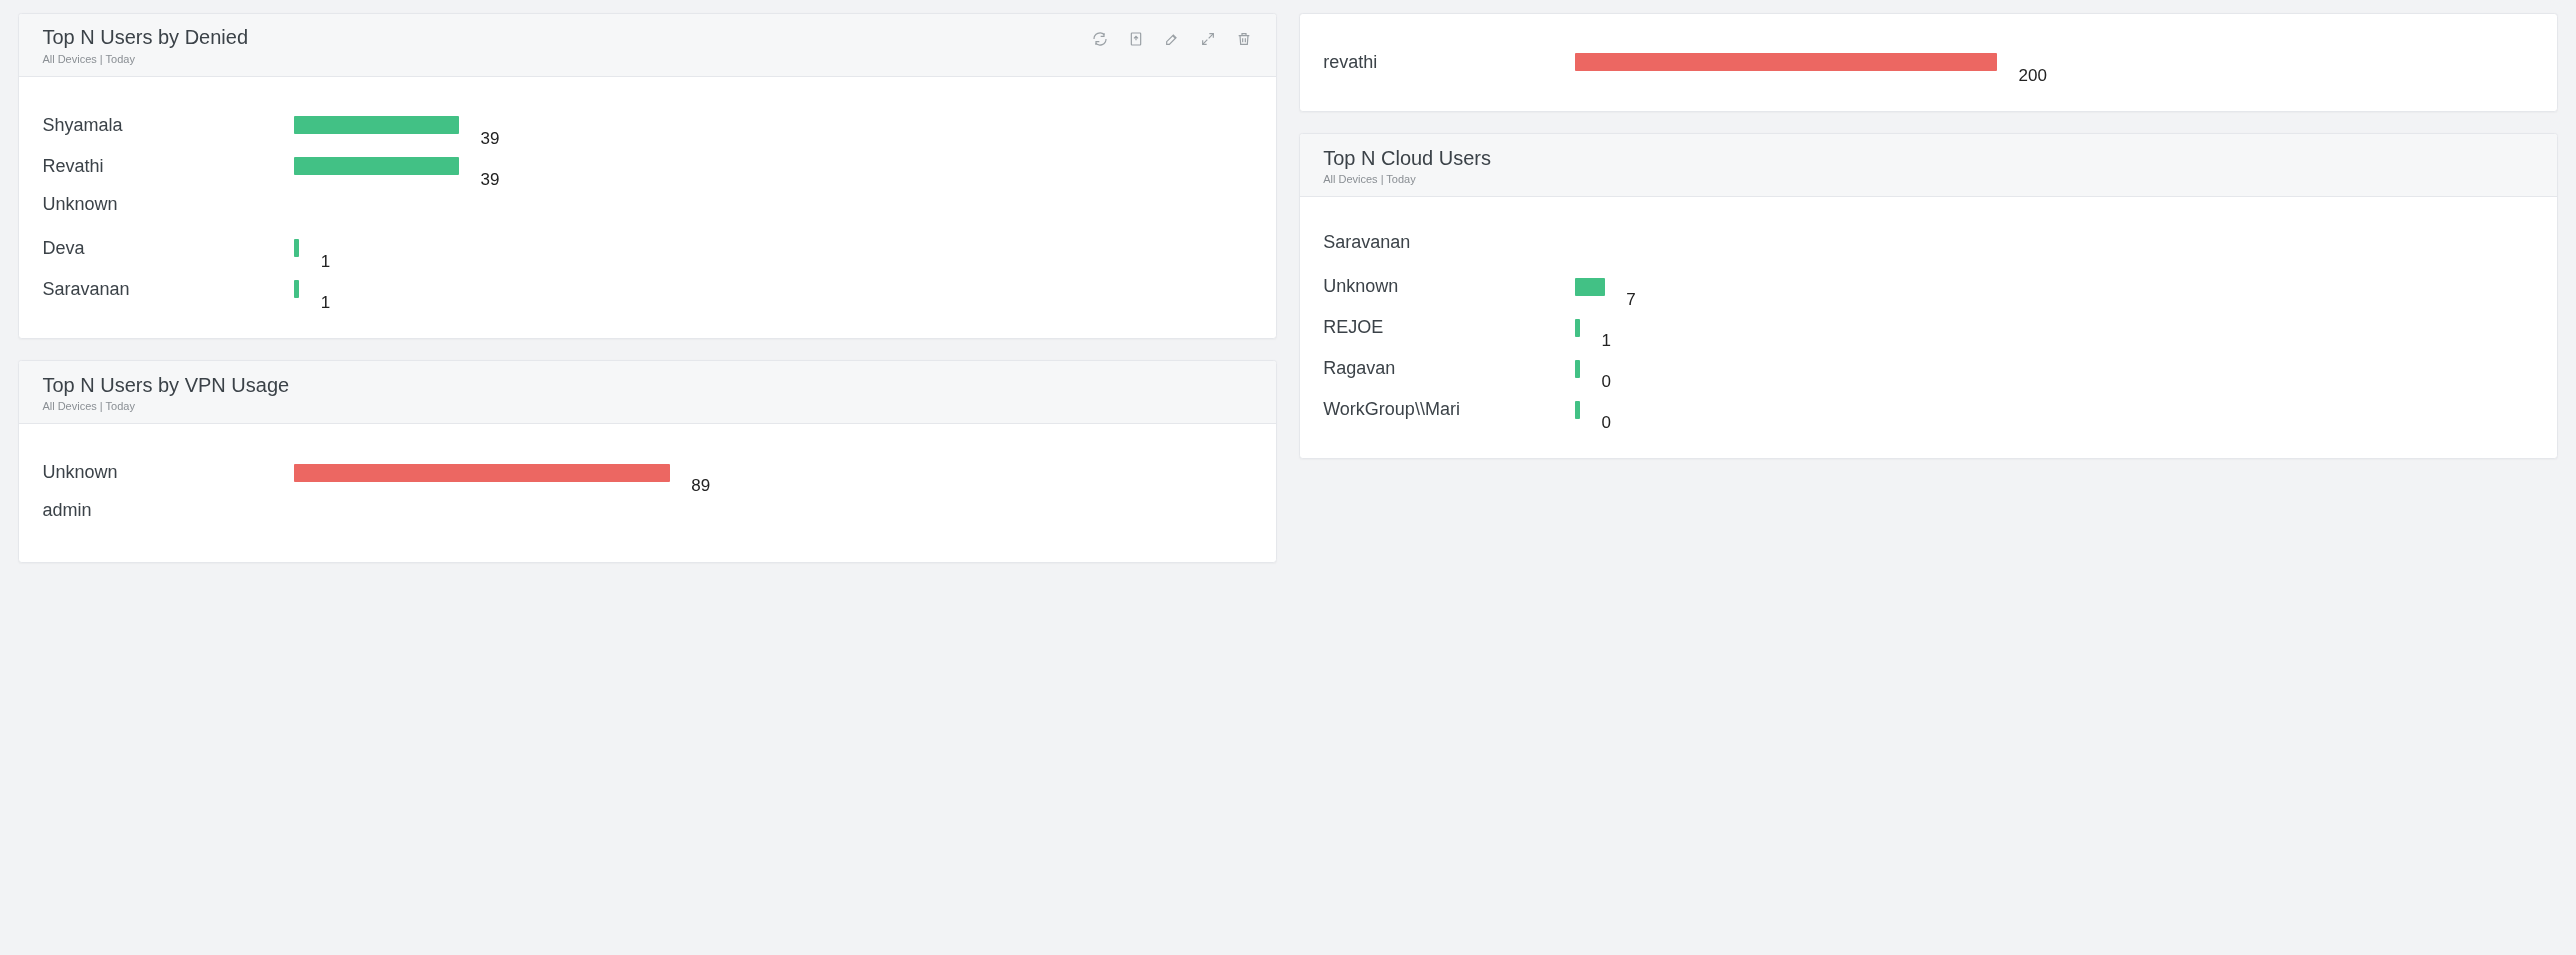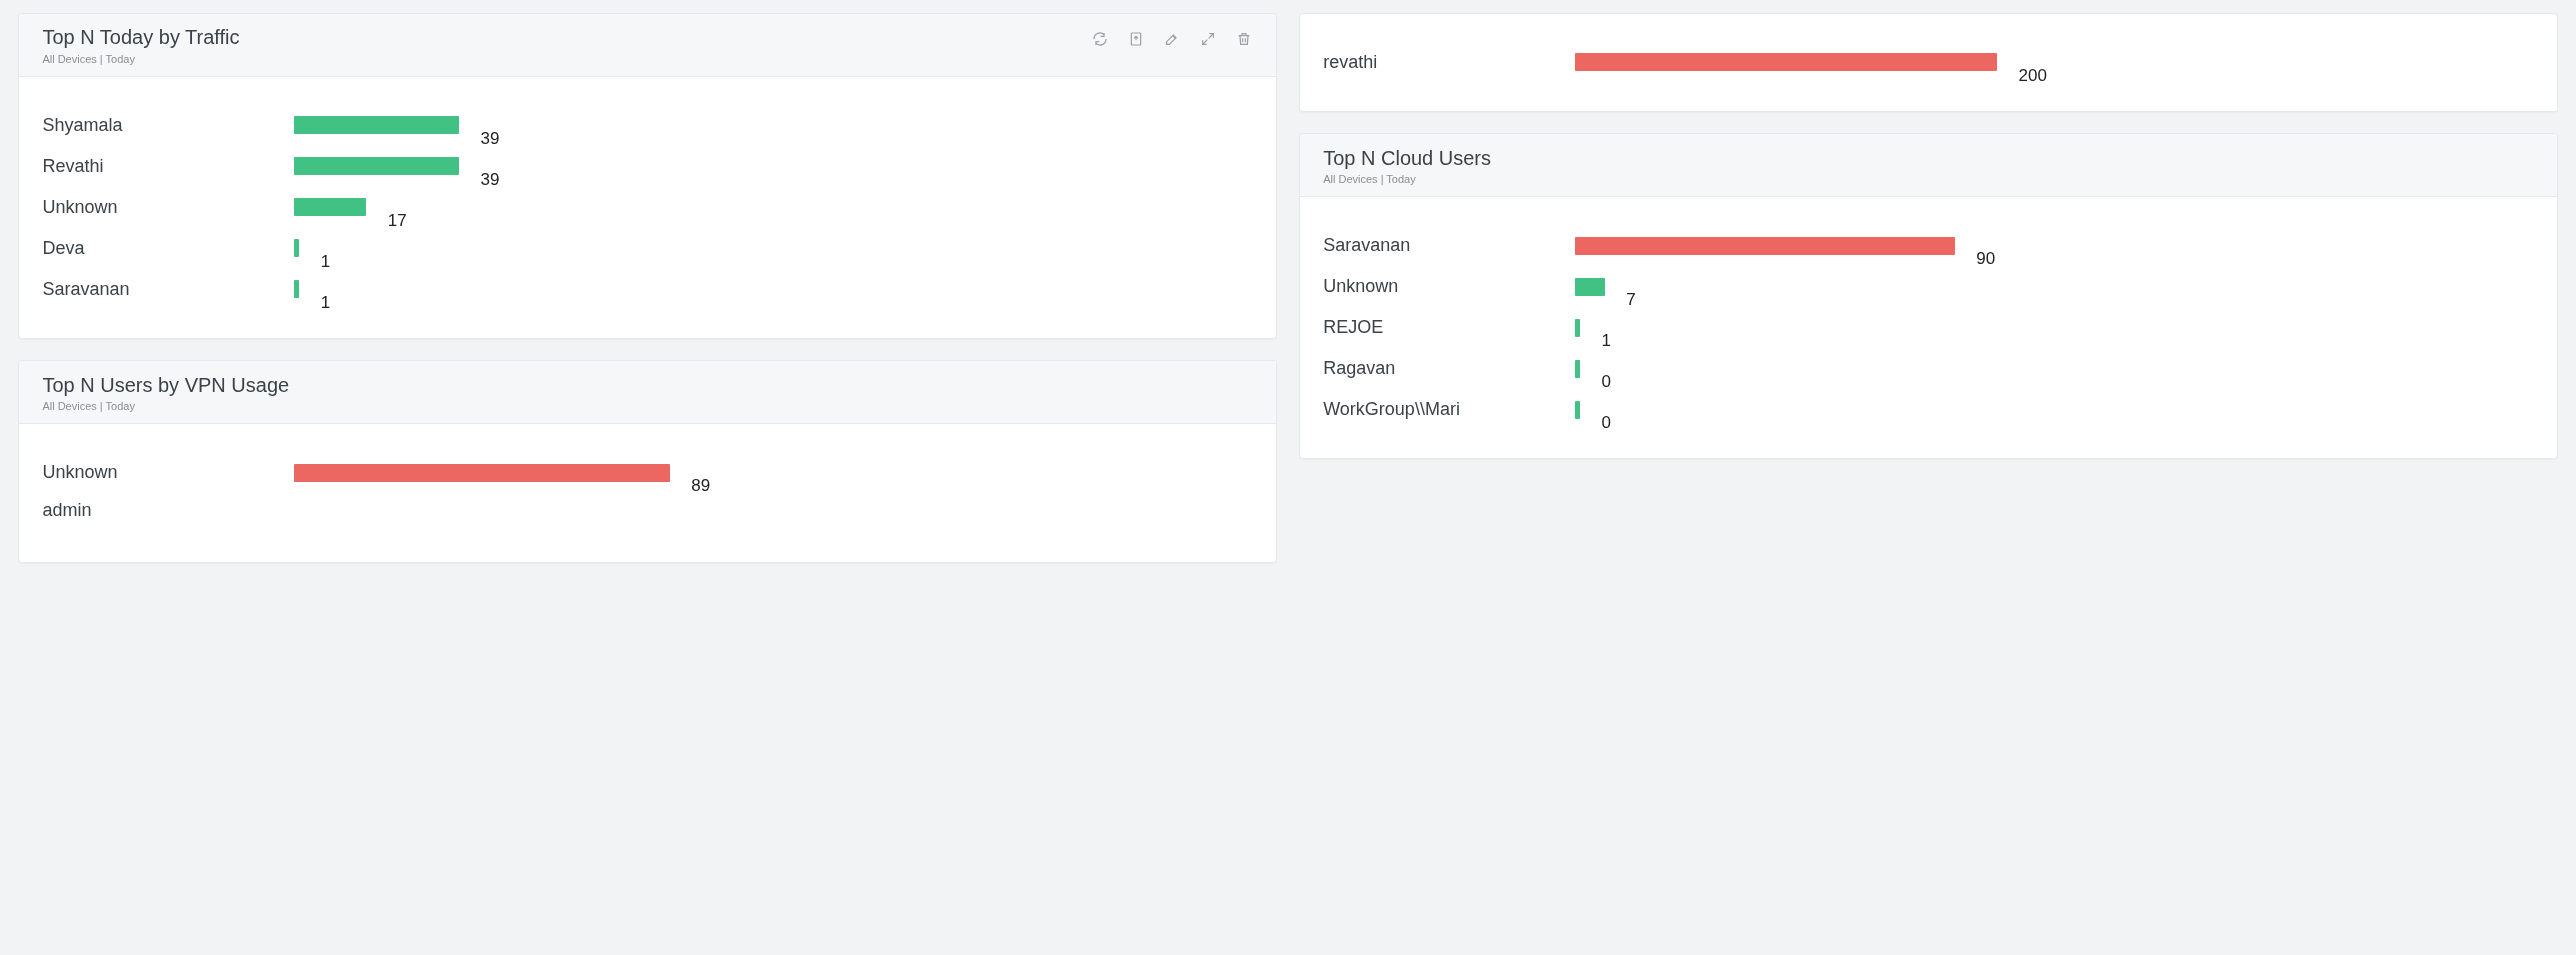--- a/index.html
+++ b/index.html
@@ -113,21 +113,21 @@
   }
 </style>
 </head>
 <body>
 
 <div class="dashboard">
   <div class="col">
     <div class="card" id="card-traffic">
         <div class="card-header">
           <div class="card-titles">
-            <div class="card-title">Top N Today by Traffic</div>
+            <div class="card-title">Top N Users by Denied</div>
             <div class="card-subtitle">All Devices | Today</div>
           </div>
           <div class="card-toolbar">
             <span class="icon">
               <svg viewBox="0 0 24 24">
                 <path d="M3 12a9 9 0 0 1 15.5-6.3M21 12a9 9 0 0 1-15.5 6.3"></path>
                 <path d="M18 3v5h-5M6 21v-5h5"></path>
               </svg>
             </span>
             <span class="icon">
@@ -166,24 +166,20 @@
           </div>
           <div class="bar-row">
             <div class="bar-label">Revathi</div>
             <div class="bar-track">
               <div class="bar-fill" style="width: 17.16%; background: rgb(66, 193, 133);"></div>
               <div class="bar-value">39</div>
             </div>
           </div>
           <div class="bar-row">
             <div class="bar-label">Unknown</div>
-            <div class="bar-track">
-              <div class="bar-fill" style="width: 7.48%; background: rgb(66, 193, 133);"></div>
-              <div class="bar-value">17</div>
-            </div>
           </div>
           <div class="bar-row">
             <div class="bar-label">Deva</div>
             <div class="bar-track">
               <div class="bar-fill" style="width: 0.5%; background: rgb(66, 193, 133);"></div>
               <div class="bar-value">1</div>
             </div>
           </div>
           <div class="bar-row">
             <div class="bar-label">Saravanan</div>
@@ -230,24 +226,20 @@
     <div class="card" id="card-cloud">
         <div class="card-header">
           <div class="card-titles">
             <div class="card-title">Top N Cloud Users</div>
             <div class="card-subtitle">All Devices | Today</div>
           </div>
         </div>
         <div class="card-body">
           <div class="bar-row">
             <div class="bar-label">Saravanan</div>
-            <div class="bar-track">
-              <div class="bar-fill" style="width: 39.6%; background: rgb(236, 103, 98);"></div>
-              <div class="bar-value">90</div>
-            </div>
           </div>
           <div class="bar-row">
             <div class="bar-label">Unknown</div>
             <div class="bar-track">
               <div class="bar-fill" style="width: 3.08%; background: rgb(66, 193, 133);"></div>
               <div class="bar-value">7</div>
             </div>
           </div>
           <div class="bar-row">
             <div class="bar-label">REJOE</div>

